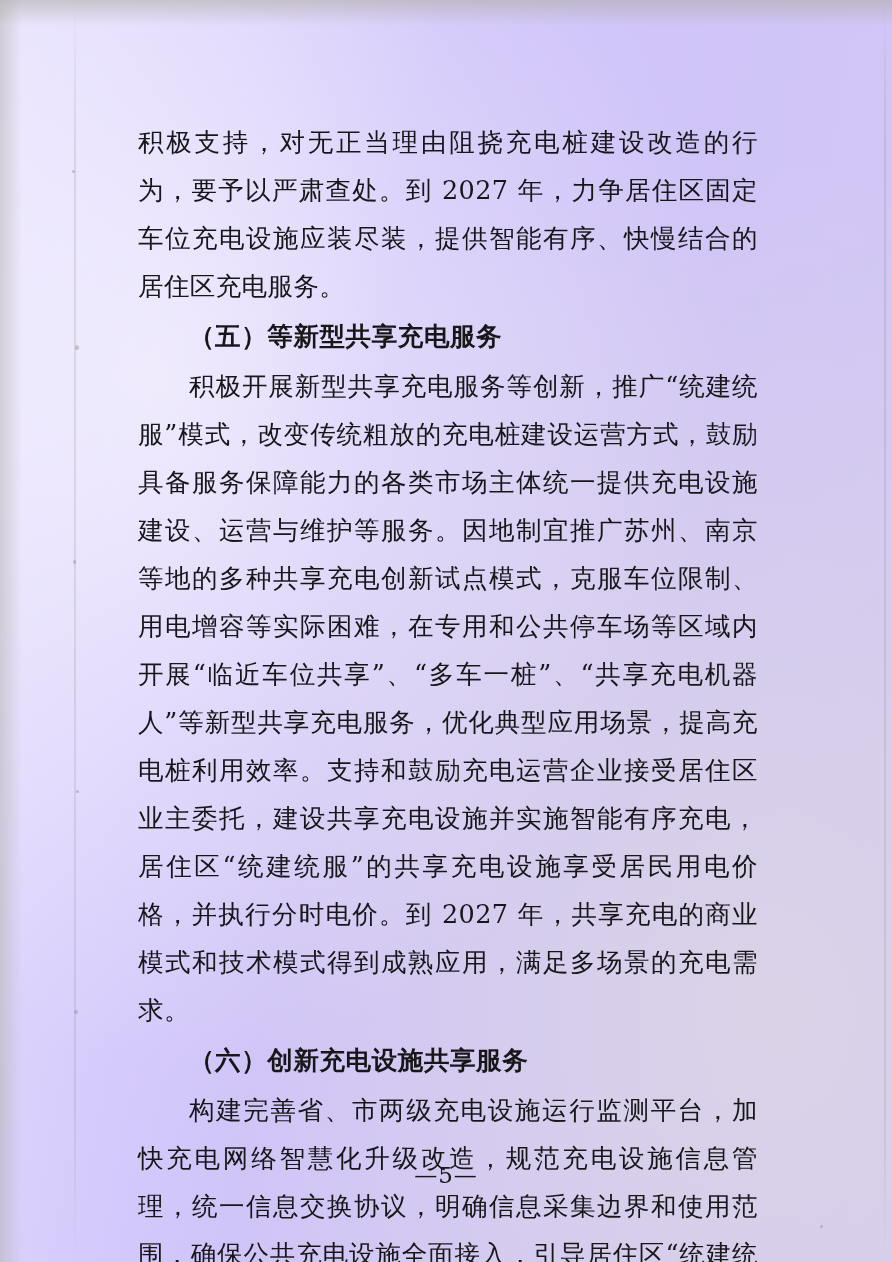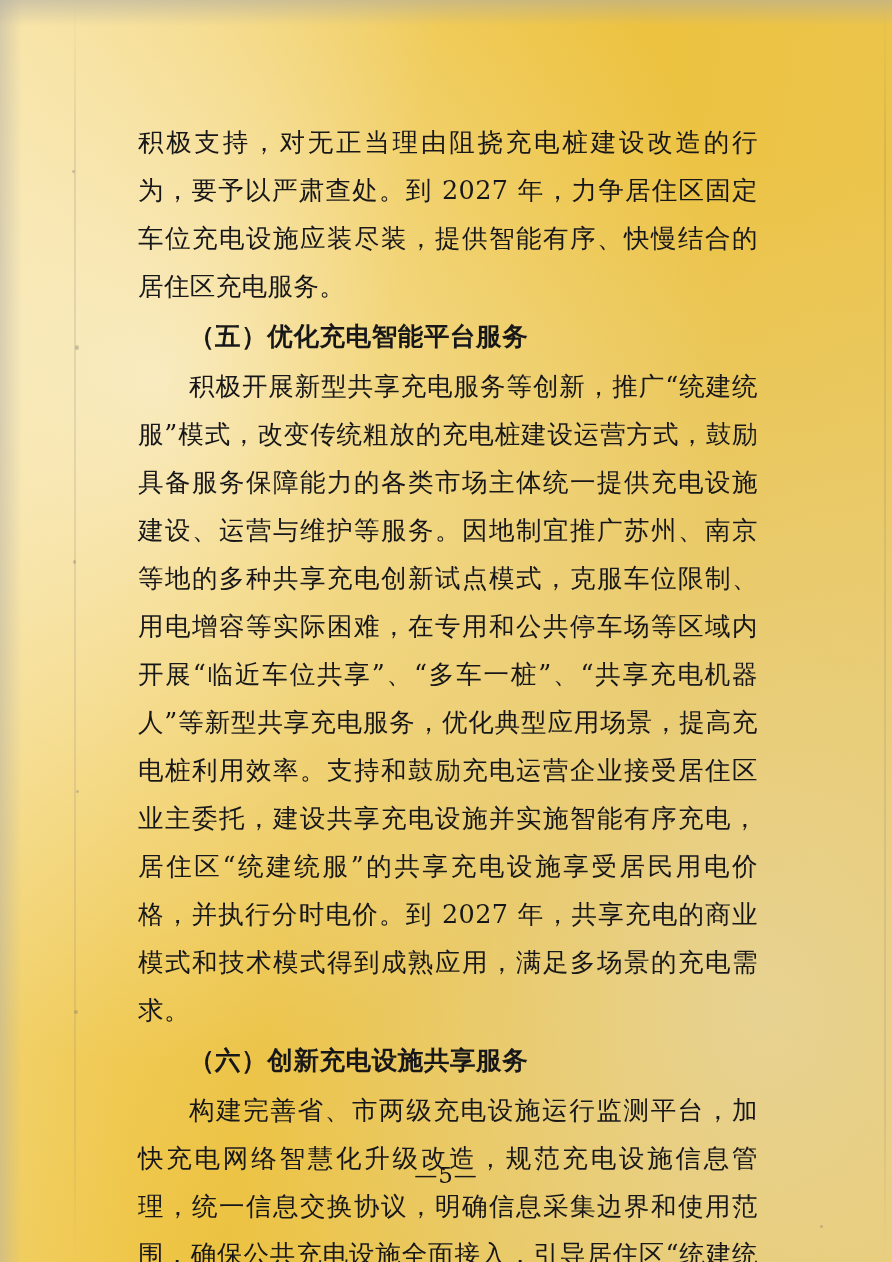--- a/index.html
+++ b/index.html
@@ -5,21 +5,21 @@
   html, body {
     margin: 0;
     padding: 0;
     background: #b8b8b8;
   }
   .page {
     position: relative;
     width: 892px;
     height: 1262px;
     margin: 0 auto;
-    background: #eab308;
+    background: #c4b5fd;
     overflow: hidden;
   }
   
   .paper-tint {
     position: absolute;
     inset: 0;
     background:
       linear-gradient(100deg, rgba(255,255,255,0.55) 0%, rgba(248,246,240,0.2) 40%, rgba(236,233,226,0.35) 100%),
       radial-gradient(ellipse at 18% 30%, rgba(255,255,255,0.6) 0%, rgba(255,255,255,0) 55%),
       radial-gradient(ellipse at 85% 80%, rgba(222,218,210,0.5) 0%, rgba(255,255,255,0) 60%);
@@ -105,20 +105,20 @@
 
   <div class="speck" style="left:72px; top:170px; width:3px; height:3px;"></div>
   <div class="speck" style="left:75px; top:345px; width:4px; height:5px;"></div>
   <div class="speck" style="left:73px; top:560px; width:3px; height:4px;"></div>
   <div class="speck" style="left:76px; top:790px; width:3px; height:3px;"></div>
   <div class="speck" style="left:74px; top:1010px; width:4px; height:4px;"></div>
   <div class="speck" style="left:820px; top:1225px; width:3px; height:3px;"></div>
 
   <div class="content">
     <p class="para">积极支持，对无正当理由阻挠充电桩建设改造的行为，要予以严肃查处。到 2027 年，力争居住区固定车位充电设施应装尽装，提供智能有序、快慢结合的居住区充电服务。</p>
-    <h3 class="heading">（五）优化充电智能平台服务</h3>
+    <h3 class="heading">（五）等新型共享充电服务</h3>
     <p class="para indent">积极开展新型共享充电服务等创新，推广“统建统服”模式，改变传统粗放的充电桩建设运营方式，鼓励具备服务保障能力的各类市场主体统一提供充电设施建设、运营与维护等服务。因地制宜推广苏州、南京等地的多种共享充电创新试点模式，克服车位限制、用电增容等实际困难，在专用和公共停车场等区域内开展“临近车位共享”、“多车一桩”、“共享充电机器人”等新型共享充电服务，优化典型应用场景，提高充电桩利用效率。支持和鼓励充电运营企业接受居住区业主委托，建设共享充电设施并实施智能有序充电，居住区“统建统服”的共享充电设施享受居民用电价格，并执行分时电价。到 2027 年，共享充电的商业模式和技术模式得到成熟应用，满足多场景的充电需求。</p>
     <h3 class="heading">（六）创新充电设施共享服务</h3>
     <p class="para indent">构建完善省、市两级充电设施运行监测平台，加快充电网络智慧化升级改造，规范充电设施信息管理，统一信息交换协议，明确信息采集边界和使用范围，确保公共充电设施全面接入，引导居住区“统建统服”等共享充电设施有序接入，鼓励私人充电设施自愿接入。加强省、市两级平台数据分析，强化有序充电功能，定期向社会发布本地区充电基础</p>
   </div>
 
   <div class="page-number">—5—</div>
 </div>
 
 </body></html>

